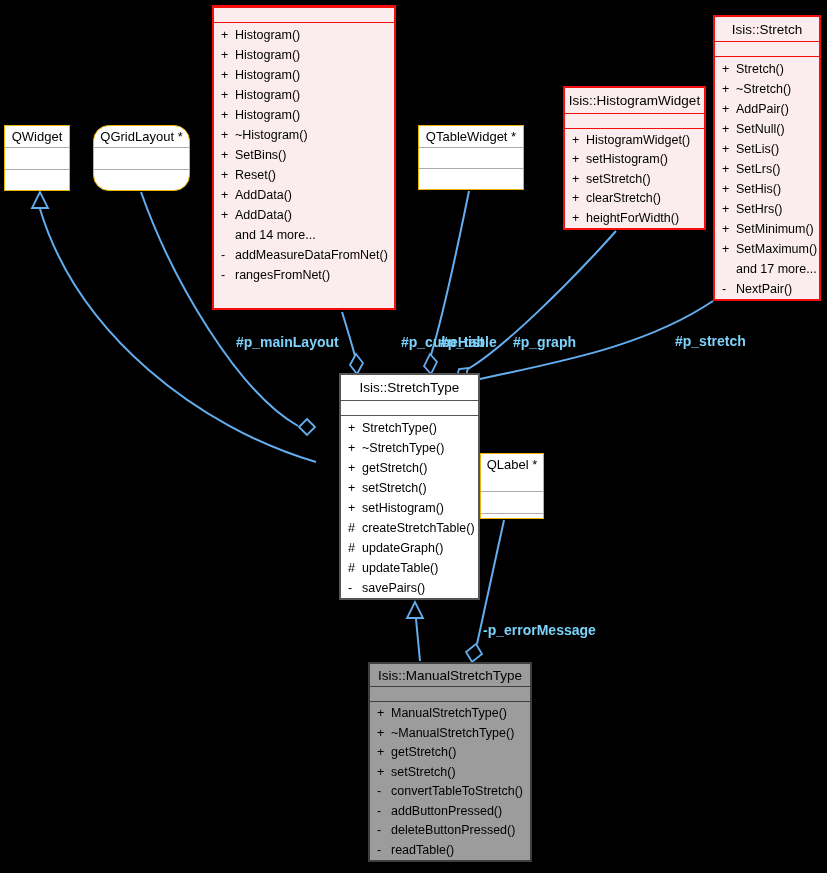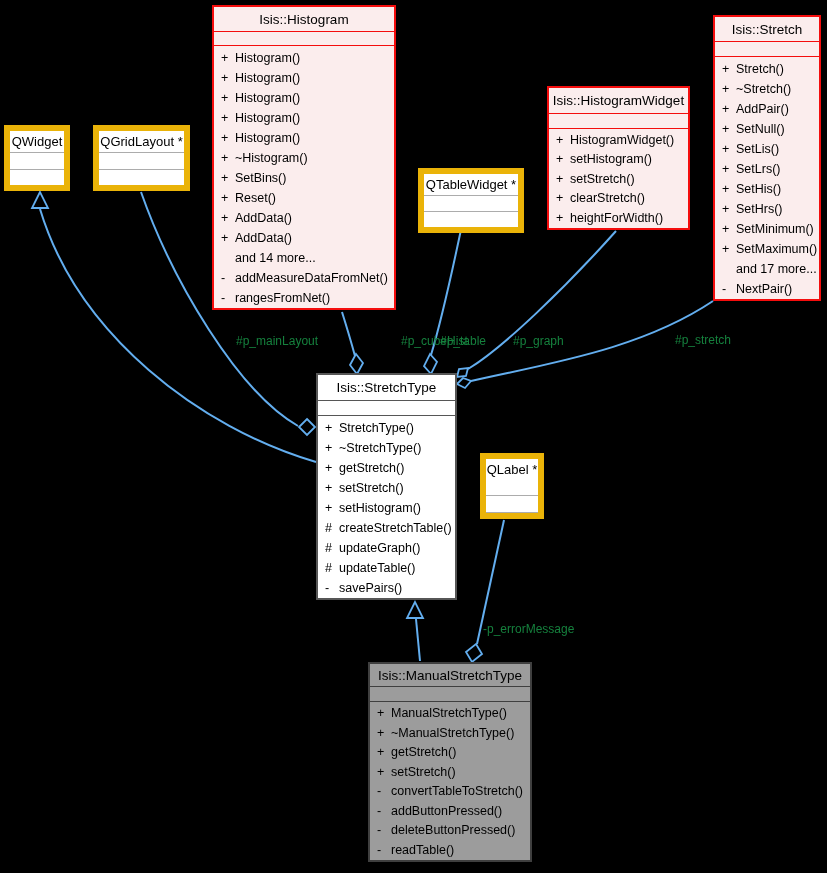--- a/index.html
+++ b/index.html
@@ -11,58 +11,58 @@
 
   
   .uml{position:absolute;box-sizing:border-box;display:flex;flex-direction:column;color:#000;}
   .uml .t{text-align:center;white-space:nowrap;overflow:hidden;}
   .uml .sec{box-sizing:border-box;}
   .uml .methods{flex:1;padding-top:2px;}
   .mrow{display:flex;white-space:nowrap;padding:0 4px 0 7px;font-size:12.5px;}
   .mrow .mk{flex:0 0 14px;text-align:left;}
 
   
-  .qt{background:#FFFFFF;border:6px solid #eab308;}
+  .qt{background:#FFFFFF;border:1px solid #eab308;}
   .qt .t{height:21px;line-height:21px;font-size:13px;}
   .qt .sec{flex:1;border-top:1px solid #ACACAC;}
 
   
   .red{background:#FBEDED;border:2px solid #F40D0D;}
   .red .t{height:25px;line-height:25px;font-size:13.5px;}
   .red .attr{height:16px;border-top:1px solid #F40D0D;border-bottom:1px solid #F40D0D;}
 
   
-  .plain{background:#FFFFFF;border:2px solid #565656;}
+  .plain{background:#FFFFFF;border:2px solid #565656;margin-left:23px;}
   .plain .t{height:25px;line-height:25px;font-size:13.5px;}
   .plain .attr{height:16px;border-top:1px solid #565656;border-bottom:1px solid #565656;}
 
   
   .focus{background:#9C9C9C;border:2px solid #3F3F3F;}
   .focus .t{height:23px;line-height:23px;font-size:13.5px;}
   .focus .attr{height:17px;border-top:1px solid #3F3F3F;border-bottom:1px solid #3F3F3F;}
 
   
   #box-qwidget{left:4px;top:125px;width:66px;height:66px;}
-  #box-qgridlayout{left:93px;top:125px;width:97px;height:66px;}
+  #box-qgridlayout{left:93px;top:125px;width:97px;height:66px;border-radius:16px;}
   #box-histogram{left:212px;top:5px;width:184px;height:305px;}
-  #box-qtablewidget{left:418px;top:125px;width:106px;height:65px;margin-top:43px;}
-  #box-histogramwidget{left:547px;top:86px;width:143px;height:144px;}
+  #box-qtablewidget{left:418px;top:125px;width:106px;height:65px;}
+  #box-histogramwidget{left:563px;top:86px;width:143px;height:144px;}
   #box-stretch{left:713px;top:15px;width:108px;height:286px;}
   #box-stretchtype{left:316px;top:373px;width:141px;height:227px;}
   #box-qlabel{left:480px;top:453px;width:64px;height:66px;gap:16px;}
   #box-manual{left:368px;top:662px;width:164px;height:200px;}
 
   #box-histogram .mrow{line-height:20px;}
   #box-histogramwidget .mrow{line-height:19.5px;}
   #box-stretch .mrow{line-height:20px;}
   #box-stretchtype .mrow{line-height:20px;}
   #box-manual .mrow{line-height:19.5px;}
 
   
-  .edge-label{position:absolute;color:#15803d;font-size:12px;white-space:nowrap;}
+  .edge-label{position:absolute;color:#7dd3fc;font-size:14px;white-space:nowrap;font-weight:bold;}
   #lbl-mainlayout{left:236px;top:334px;}
   #lbl-cubehist{left:353px;top:334px;padding-left:48px;}
   #lbl-table{left:440px;top:334px;}
   #lbl-graph{left:513px;top:334px;}
   #lbl-stretch{left:628px;top:333px;margin-left:47px;}
   #lbl-errormessage{left:483px;top:622px;}
 </style>
 </head>
 <body>
 
@@ -97,21 +97,20 @@
     <div class="sec"></div>
   </div>
 
   <div class="uml qt" id="box-qgridlayout">
     <div class="t">QGridLayout *</div>
     <div class="sec"></div>
     <div class="sec"></div>
   </div>
 
   <div class="uml red" id="box-histogram">
-    <div class="t">Isis::Histogram</div>
     <div class="sec attr"></div>
     <div class="sec methods">
 
         <div class="mrow">
           <span class="mk">+</span>
           <span class="mt">Histogram()</span>
         </div>
 
         <div class="mrow">
           <span class="mk">+</span>

